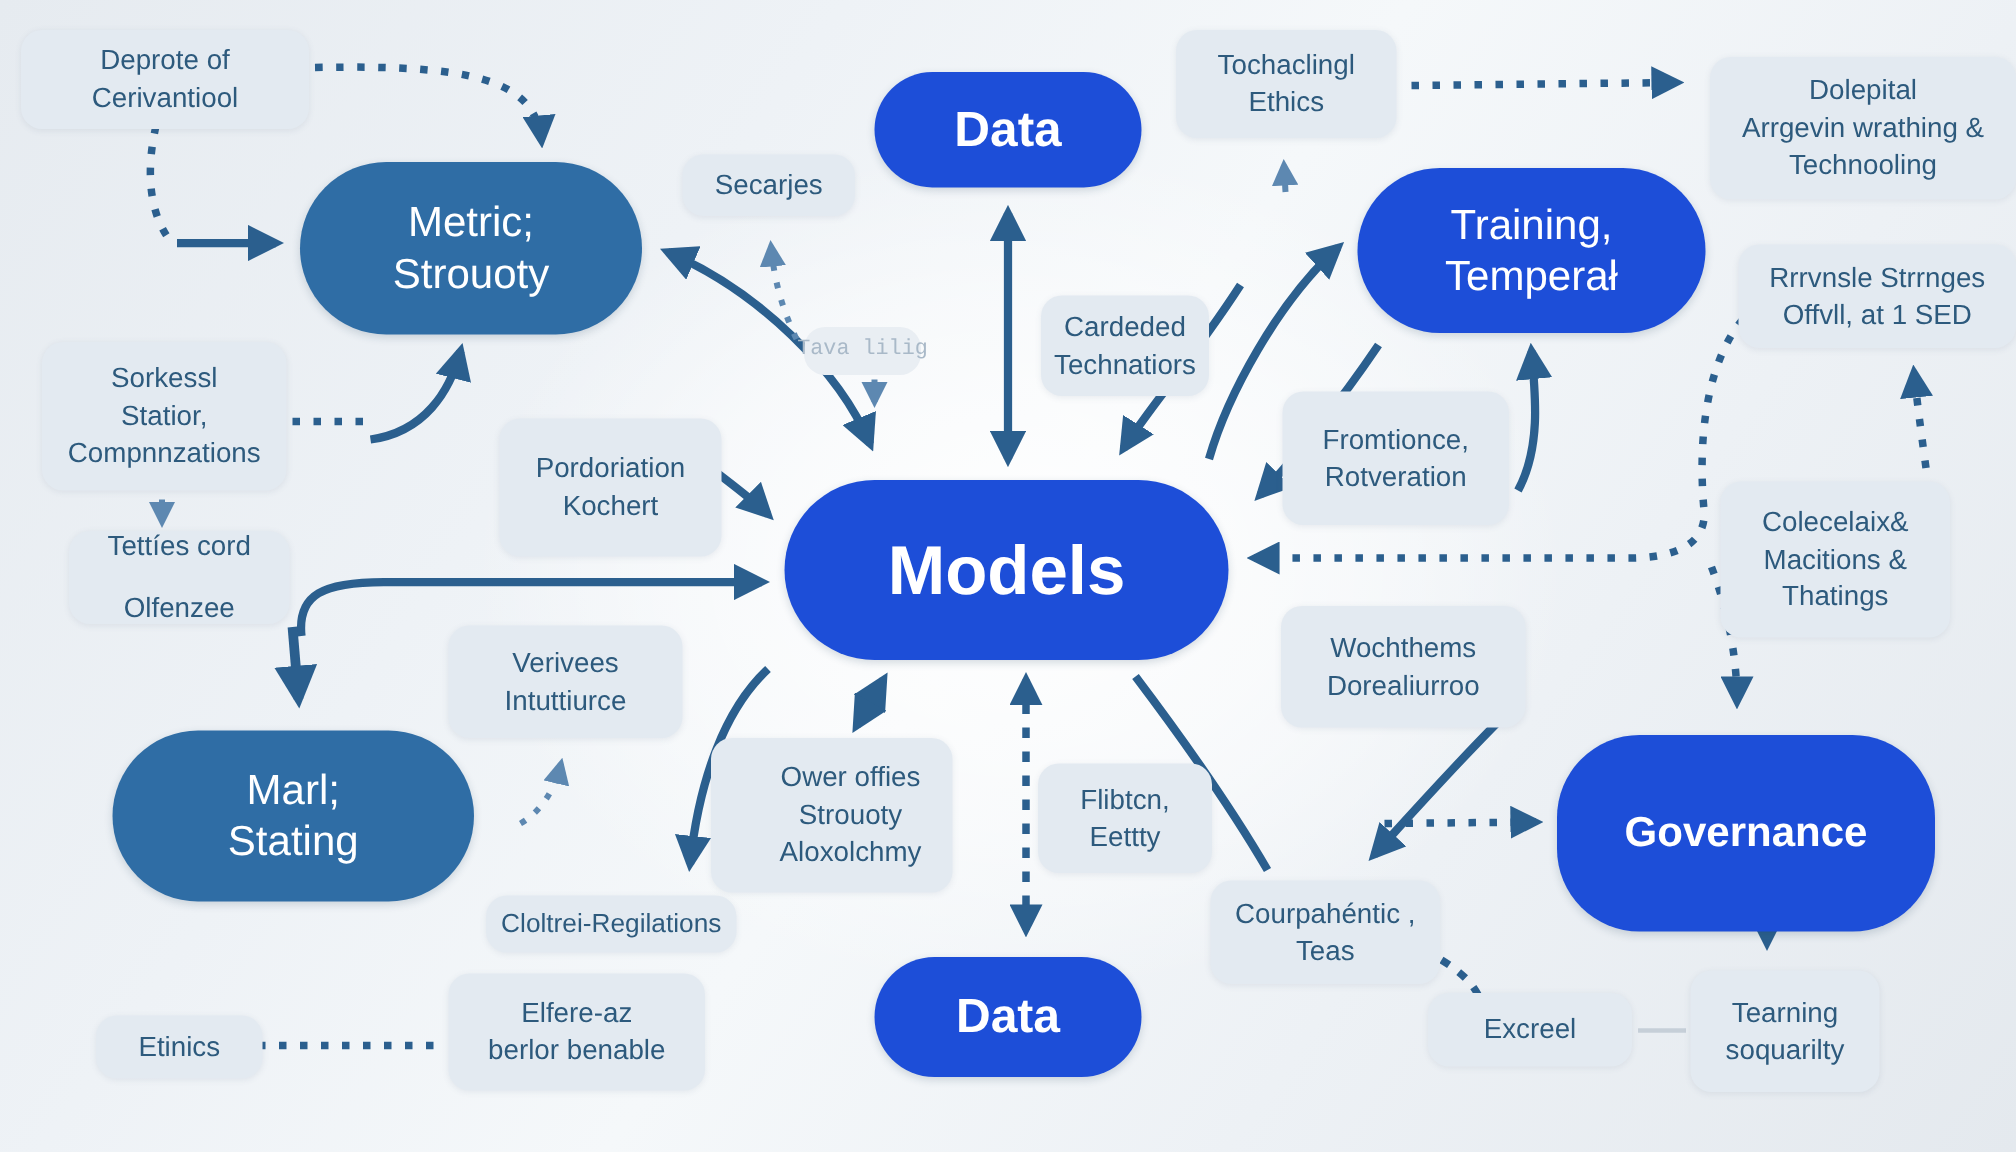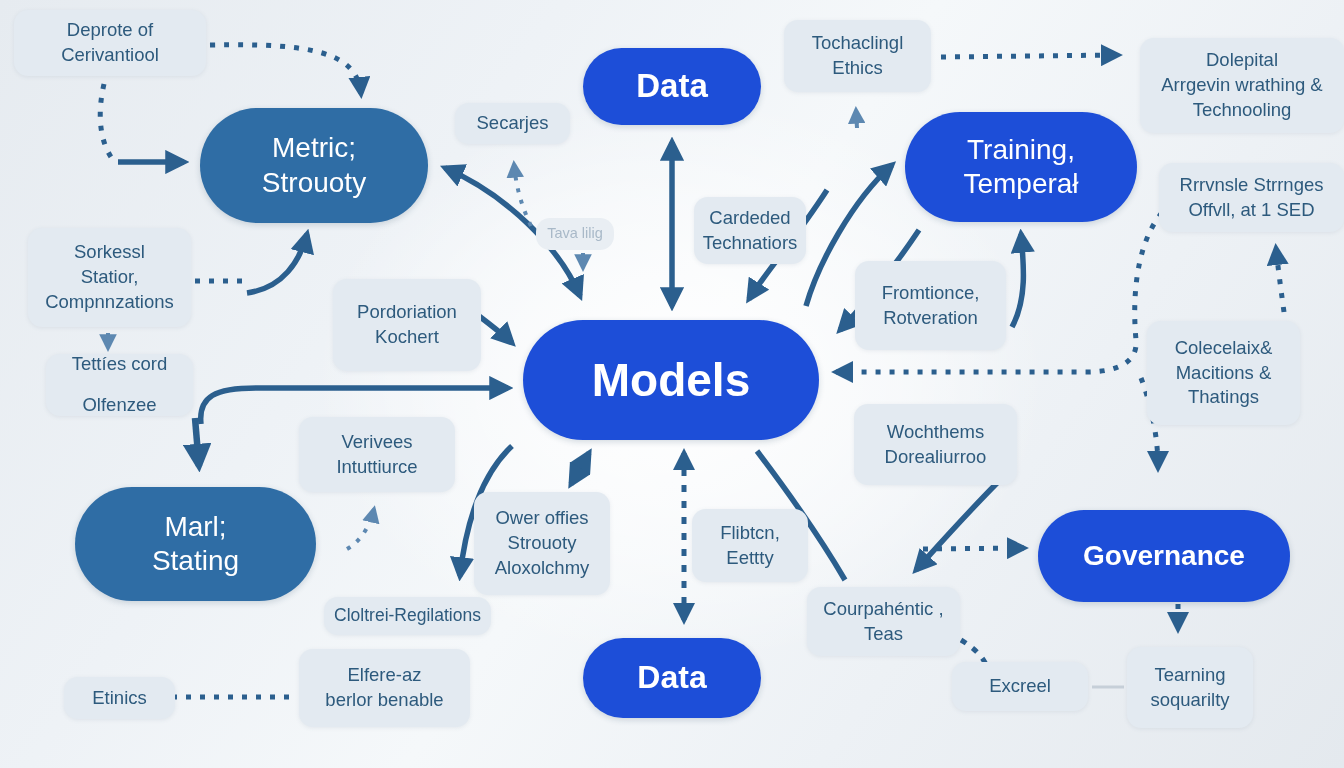--- a/index.html
+++ b/index.html
@@ -23,21 +23,21 @@
   .node.dark{background:#1d4ed8;}
   .node.mid{background:#2f6da5;}
   .node span{display:block;}
   .lbl{
     position:absolute;display:flex;flex-direction:column;align-items:center;justify-content:center;
     background:#e3eaf1;border-radius:14px;color:#2d5a7d;text-align:center;
     font-size:18.5px;font-weight:500;line-height:1.35;
     box-shadow:0 1px 4px rgba(80,100,125,0.10);
   }
   .lbl span{display:block;white-space:nowrap;}
-  .lbl.faint{background:#e9eef3;color:#a9b9c8;font-size:14.5px;box-shadow:none;}
+  .lbl.faint{background:#e9eef3;color:#a9b9c8;font-size:14.5px;box-shadow:none;font-family:Liberation Mono, monospace;}
   svg.arrows{position:absolute;inset:0;pointer-events:none;}
 </style>
 </head>
 <body>
 
 <div class="glow"></div>
 
 <svg class="arrows" width="1344" height="768" viewBox="0 0 1344 768">
   <defs>
     <marker id="mD" viewBox="0 0 4 4" markerWidth="4.4" markerHeight="4.4" refX="3.1" refY="2" orient="auto-start-reverse">
@@ -104,29 +104,29 @@
 
   <div class="node dark" style="left:523px;top:320px;width:296px;height:120px;border-radius:62px;font-size:46px;font-weight:700;">
     <span>Models</span>
   </div>
 
   <div class="node mid" style="left:75px;top:487px;width:241px;height:114px;border-radius:58px;font-size:28px;font-weight:500;">
     <span>Marl;</span>
     <span>Stating</span>
   </div>
 
-  <div class="node dark" style="left:1038px;top:490px;width:252px;height:92px;border-radius:55px;font-size:28px;font-weight:600;margin-top:20px;">
+  <div class="node dark" style="left:1038px;top:490px;width:252px;height:131px;border-radius:55px;font-size:28px;font-weight:600;">
     <span>Governance</span>
   </div>
 
   <div class="node dark" style="left:583px;top:638px;width:178px;height:80px;border-radius:41px;font-size:32px;font-weight:700;">
     <span>Data</span>
   </div>
 
-  <div class="lbl" style="left:14px;top:10px;width:192px;height:66px;text-align:center;">
+  <div class="lbl" style="left:14px;top:20px;width:192px;height:66px;text-align:center;">
     <span>Deprote of</span>
     <span>Cerivantiool</span>
   </div>
 
   <div class="lbl" style="left:28px;top:228px;width:163px;height:99px;">
     <span>Sorkessl</span>
     <span>Statior,</span>
     <span>Compnnzations</span>
   </div>
 
@@ -183,21 +183,21 @@
   <div class="lbl" style="left:854px;top:404px;width:163px;height:81px;">
     <span>Wochthems</span>
     <span>Dorealiurroo</span>
   </div>
 
   <div class="lbl" style="left:299px;top:417px;width:156px;height:75px;">
     <span>Verivees</span>
     <span>Intuttiurce</span>
   </div>
 
-  <div class="lbl" style="left:474px;top:492px;width:136px;height:103px;">
+  <div class="lbl" style="left:474px;top:492px;width:136px;height:103px;padding-left:25px;">
     <span>Ower offies</span>
     <span>Strouoty</span>
     <span>Aloxolchmy</span>
   </div>
 
   <div class="lbl" style="left:692px;top:509px;width:116px;height:73px;">
     <span>Flibtcn,</span>
     <span>Eettty</span>
   </div>
 

